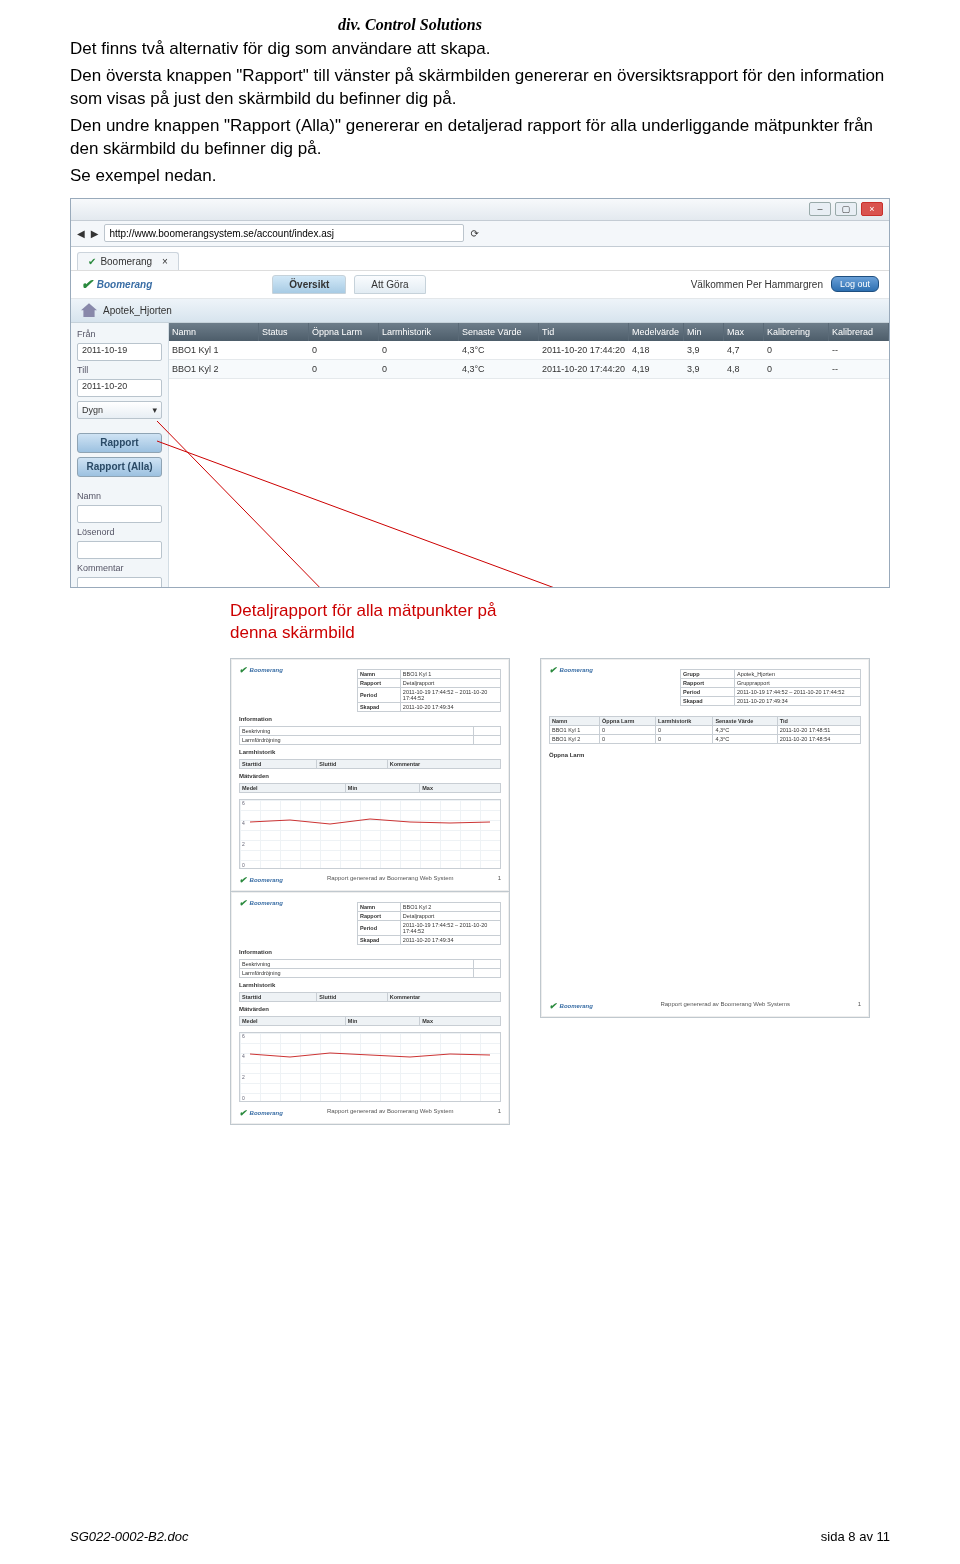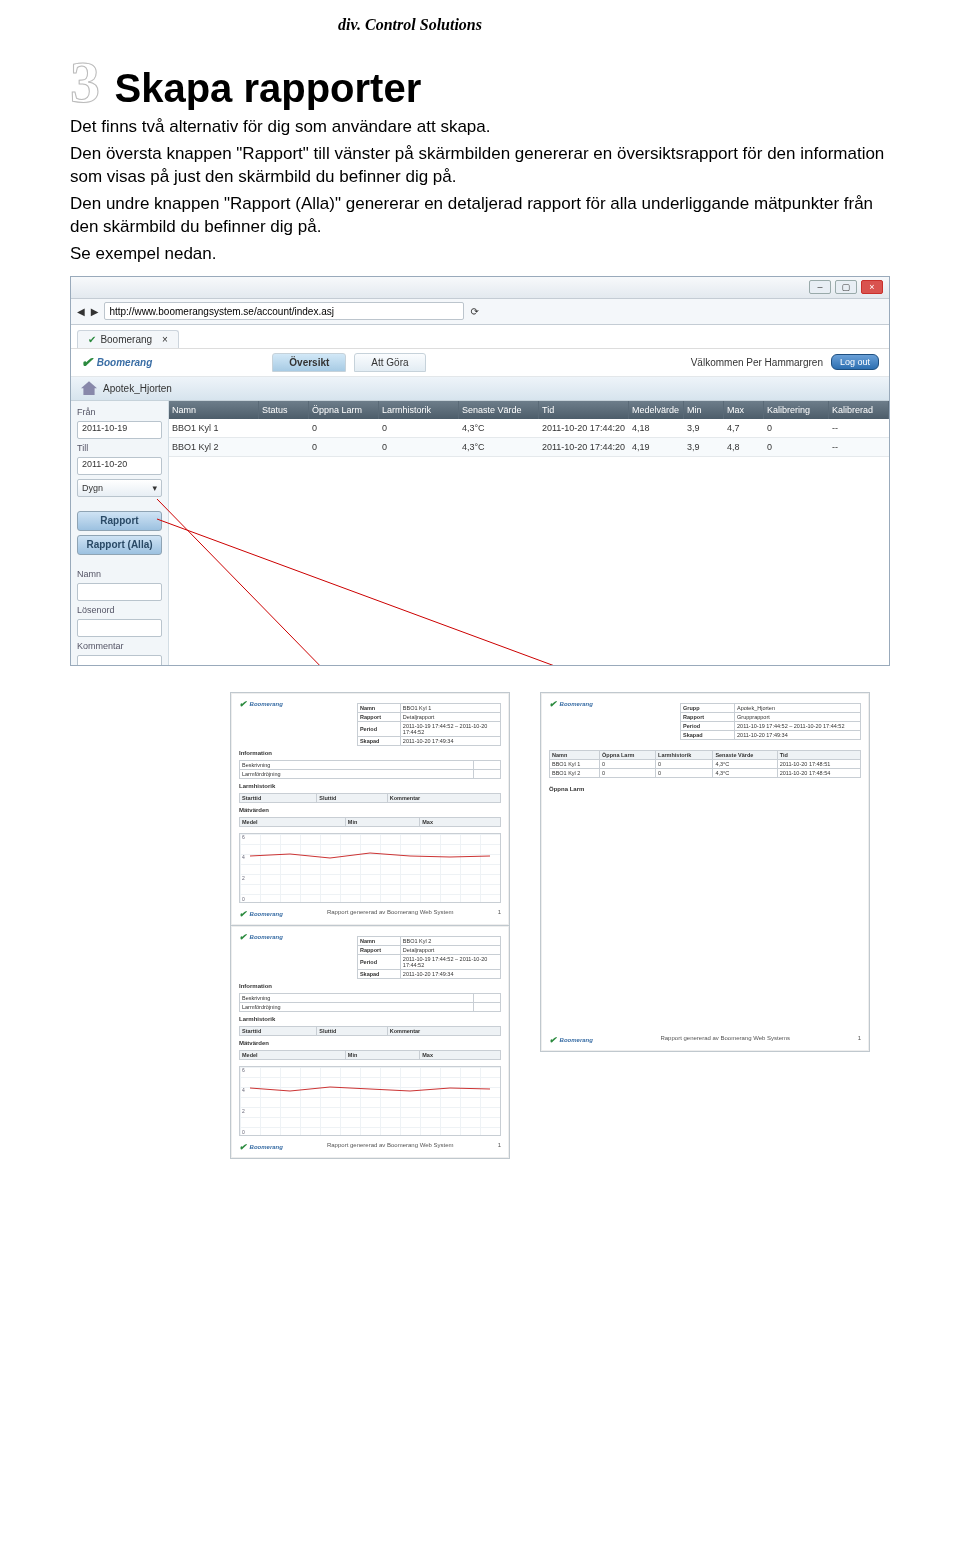--- a/index.html
+++ b/index.html
@@ -130,24 +130,20 @@
 </style>
 </head>
 <body>
 
 <div class="page">
 
   <div class="header-block">
     <div class="logo-sub">div. Control Solutions</div>
   </div>
 
-  <div style="margin-top:18px">
-    <span class="sec-num">3</span>
-    <span class="sec-title">Skapa rapporter</span>
-  </div>
   <p class="body-p">Det finns två alternativ för dig som användare att skapa.</p>
   <p class="body-p">Den översta knappen "Rapport" till vänster på skärmbilden genererar en översiktsrapport för den information som visas på just den skärmbild du befinner dig på.</p>
   <p class="body-p">Den undre knappen "Rapport (Alla)" genererar en detaljerad rapport för alla underliggande mätpunkter från den skärmbild du befinner dig på.</p>
   <p class="body-p">Se exempel nedan.</p>
 
   <div class="shot">
     <div class="chrome">
       <div class="winbtn">–</div>
       <div class="winbtn">▢</div>
       <div class="winbtn red">×</div>
@@ -250,20 +246,23 @@
       </div>
     </div>
 
     <svg class="redlines" width="820" height="390">
       <line x1="86" y1="222" x2="260" y2="400" stroke="#c00" stroke-width="1"></line>
       <line x1="86" y1="242" x2="500" y2="395" stroke="#c00" stroke-width="1"></line>
     </svg>
   </div>
 
   <div class="callouts">
+    <div class="callout-left">
+      <div class="ctxt">Detaljrapport för alla mätpunkter på denna skärmbild</div>
+    </div>
   </div>
 
   <div class="thumbs-row">
 
     <div class="thumbcol">
 
       <div class="thumb">
         <div style="display:flex;justify-content:space-between;align-items:flex-start">
           <div class="tbrand">
               <span class="chk">✔</span>
@@ -486,13 +485,17 @@
               <span class="chk">✔</span>
               <span>Boomerang</span>
             </span>
           <span>Rapport genererad av Boomerang Web Systems</span>
           <span>1</span>
         </div>
       </div>
     </div>
   </div>
 
+  <div class="footer">
+    <span class="doc">SG022-0002-B2.doc</span>
+    <span>sida 8 av 11</span>
+  </div>
 </div>
 
 </body></html>

